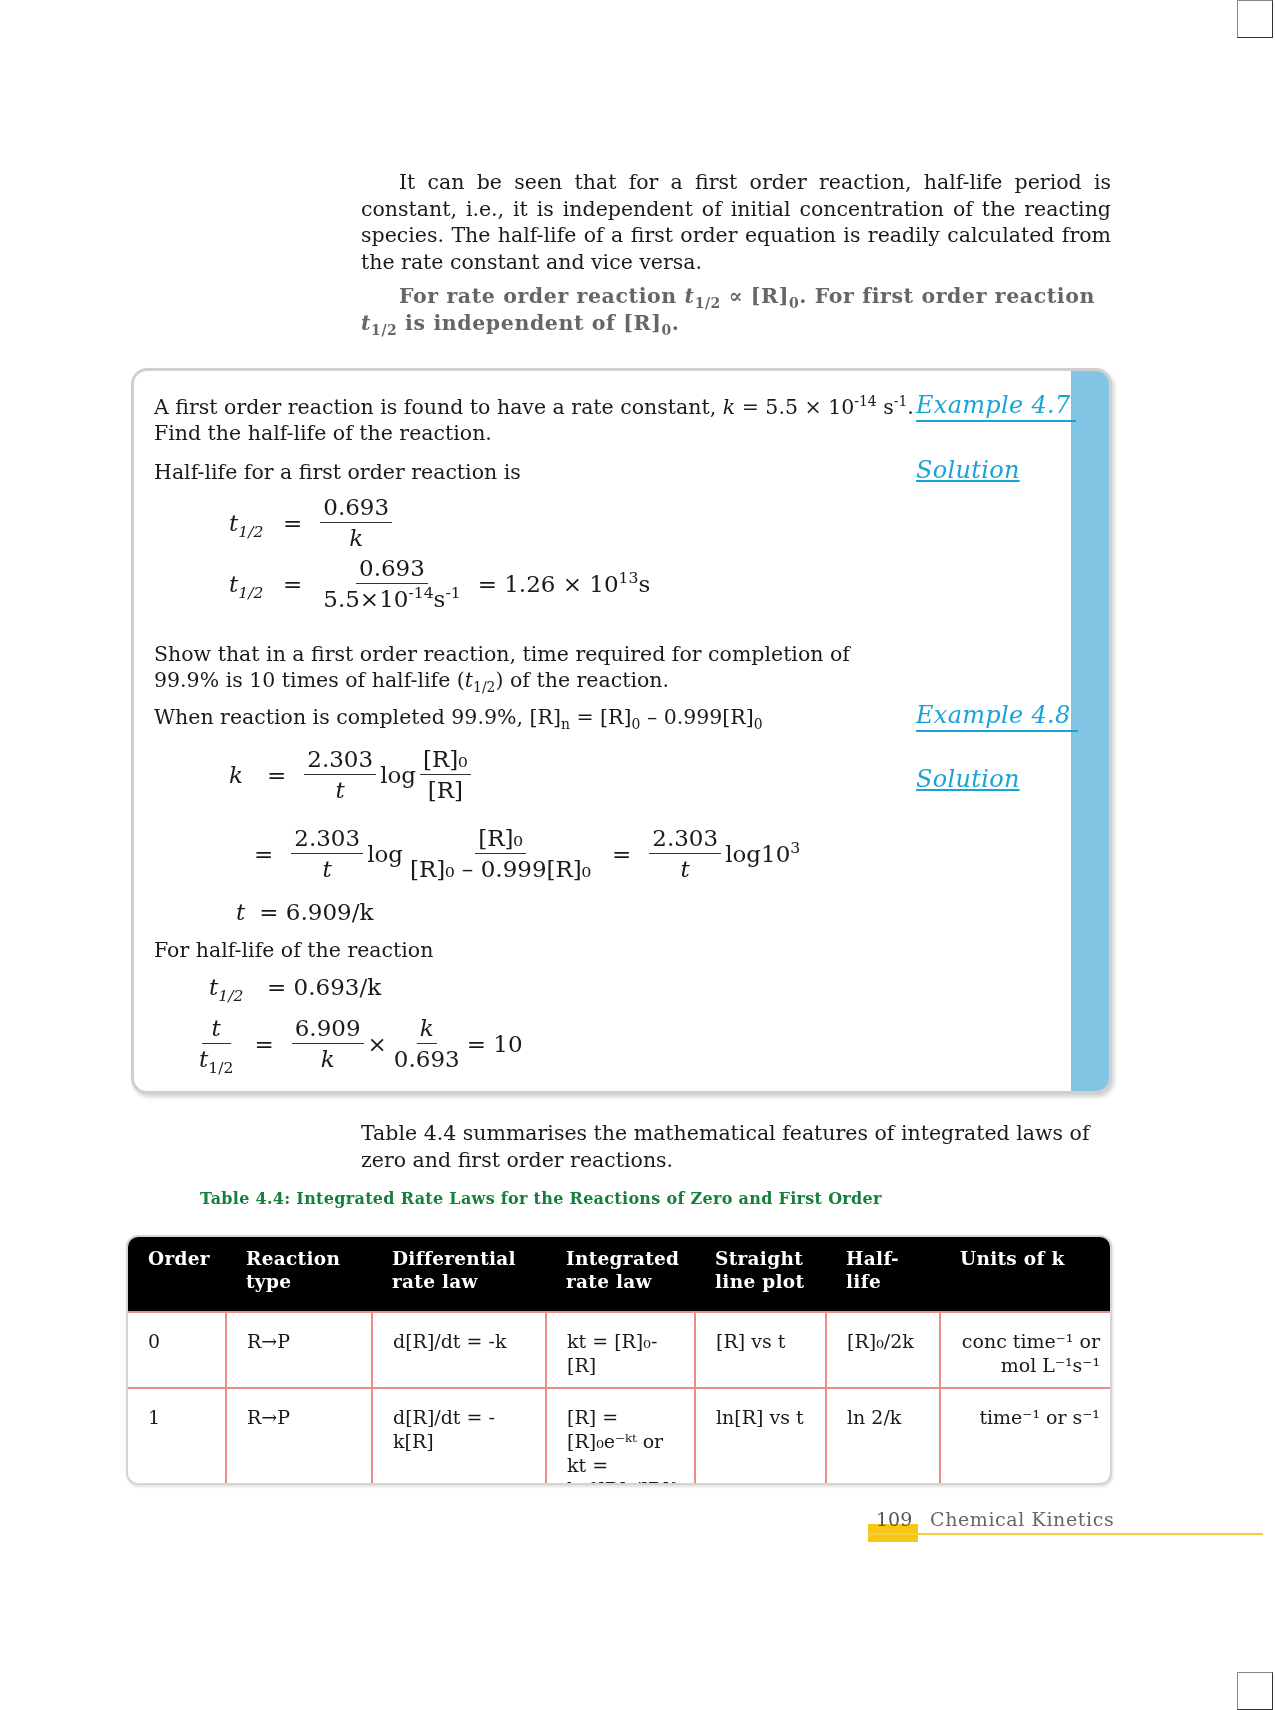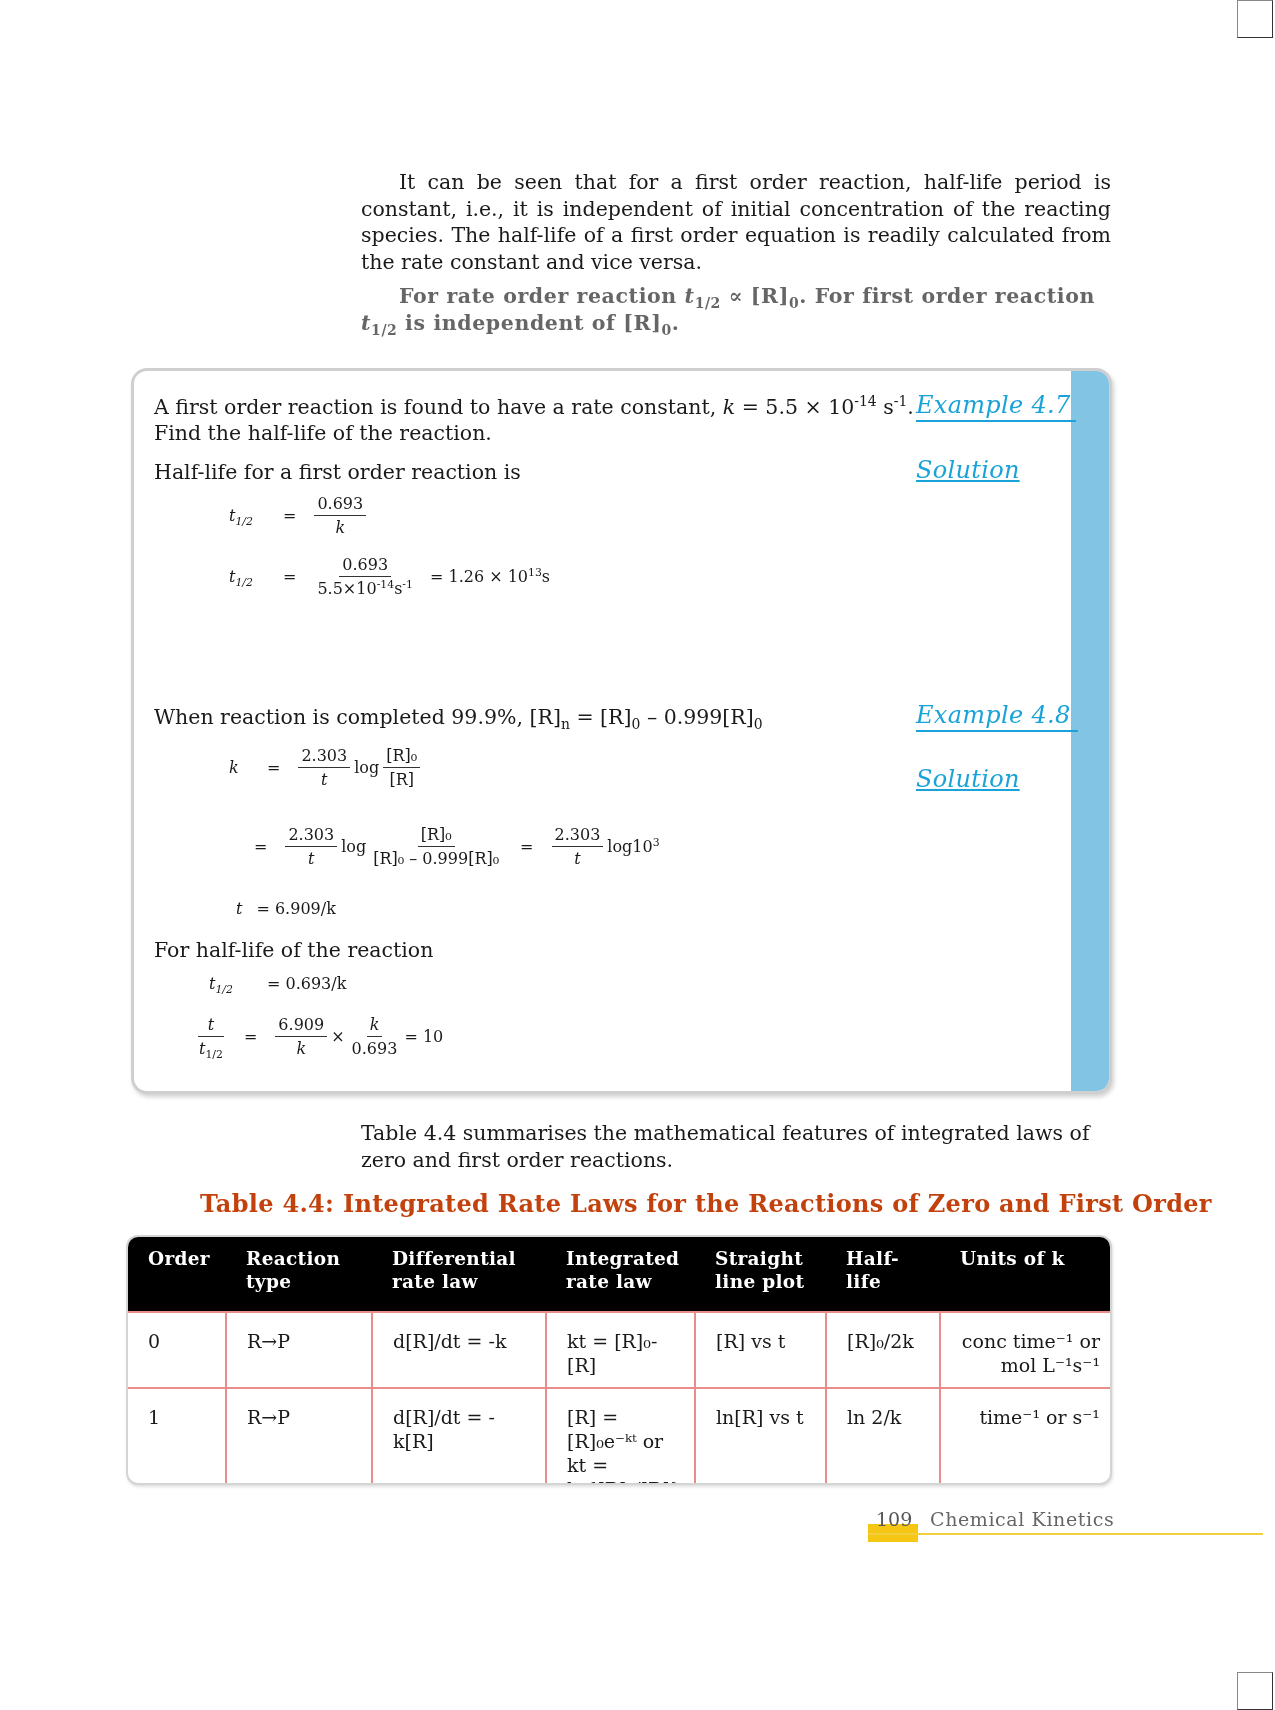--- a/index.html
+++ b/index.html
@@ -15,28 +15,28 @@
   .example-box { position:absolute; left:131px; top:368px; width:975px; height:720px;
                  border:3px solid #cfcfcf; border-radius:16px; background:#fff;
                  box-shadow:2px 3px 4px rgba(0,0,0,0.18); overflow:hidden; }
   .blue-bar { position:absolute; right:0; top:0; width:38px; height:100%; background:#81c4e3; }
   .ex-text { position:absolute; font-size:20.5px; line-height:26px; color:#1a1a1a; }
   .ex-label { position:absolute; font-family:"DejaVu Serif", serif; font-style:italic; color:#1aa3d8;
               font-size:24px; border-bottom:2px solid #1aa3d8; padding-bottom:1px; letter-spacing:0.3px; }
   .sol-label { position:absolute; font-family:"DejaVu Serif", serif; font-style:italic; color:#1aa3d8;
                font-size:24px; text-decoration:underline; letter-spacing:0.3px; }
 
-  .eq { position:absolute; font-size:16px; color:#1a1a1a; display:flex; align-items:center; white-space:nowrap; }
+  .eq { position:absolute; font-size:23px; color:#1a1a1a; display:flex; align-items:center; white-space:nowrap; }
   .frac { display:inline-flex; flex-direction:column; align-items:center; margin:0 4px; vertical-align:middle; }
   .frac .num { padding:0 3px 2px 3px; border-bottom:1.5px solid #333; text-align:center; }
   .frac .den { padding:2px 3px 0 3px; text-align:center; }
   .eqsign { margin:0 14px; }
   .lhs { display:inline-block; min-width:40px; font-style:italic; }
 
-  .caption { position:absolute; left:200px; top:1189px; font-size:24px; font-weight:bold; color:#c2410c; letter-spacing:0.3px; }
+  .caption { position:absolute; left:200px; top:1189px; font-size:16px; font-weight:bold; color:#15803d; letter-spacing:0.3px; }
 
   .table-wrap { position:absolute; left:126px; top:1235px; width:982px; height:246px;
                 border:2.5px solid #d4d4d4; border-radius:12px; overflow:hidden; background:#fff;
                 box-shadow:1px 2px 3px rgba(0,0,0,0.12); }
   table { border-collapse:collapse; width:100%; height:100%; font-size:19px; }
   th { background:#000000; color:#fff; font-weight:bold; text-align:left; vertical-align:top;
        padding:10px 10px 8px 20px; line-height:23px; height:56px; font-size:18.5px; letter-spacing:0.3px; }
   td { vertical-align:top; padding:16px 10px 6px 20px; border-right:2px solid #ea8d8a; border-top:2px solid #ea8d8a;
        line-height:24px; color:#1a1a1a; }
   td:last-child { border-right:none;text-align:right; }
@@ -85,20 +85,24 @@
   <div class="eq" style="left:95px; top:184px;">
     <span class="lhs"><i>t</i><sub>1/2</sub></span>
     <span class="eqsign">=</span>
     <span class="frac">
         <span class="num">0.693</span>
         <span class="den"><span>5.5×10</span><sup>-14</sup><span>s</span><sup>-1</sup></span>
       </span>
     <span style="margin-left:10px;"><span>= 1.26 × 10</span><sup>13</sup><span>s</span></span>
   </div>
 
+  <div class="ex-text" style="left:20px; top:270px; width:768px; text-align:justify;">
+    <span>Show that in a first order reaction, time required for completion of</span><br>
+    <span>99.9% is 10 times of half-life (</span><i>t</i><sub>1/2</sub><span>) of the reaction.</span>
+  </div>
   <div class="ex-label" style="left:782px; top:330px; width:162px;">Example 4.8</div>
   <div class="ex-text" style="left:20px; top:333px;">
     <span>When reaction is completed 99.9%, [R]</span><sub>n</sub><span> = [R]</span><sub>0</sub><span> – 0.999[R]</span><sub>0</sub>
   </div>
   <div class="sol-label" style="left:782px; top:394px;">Solution</div>
 
   <div class="eq" style="left:95px; top:375px;">
     <span class="lhs" style="min-width:24px;"><i>k</i></span>
     <span class="eqsign">=</span>
     <span class="frac">

